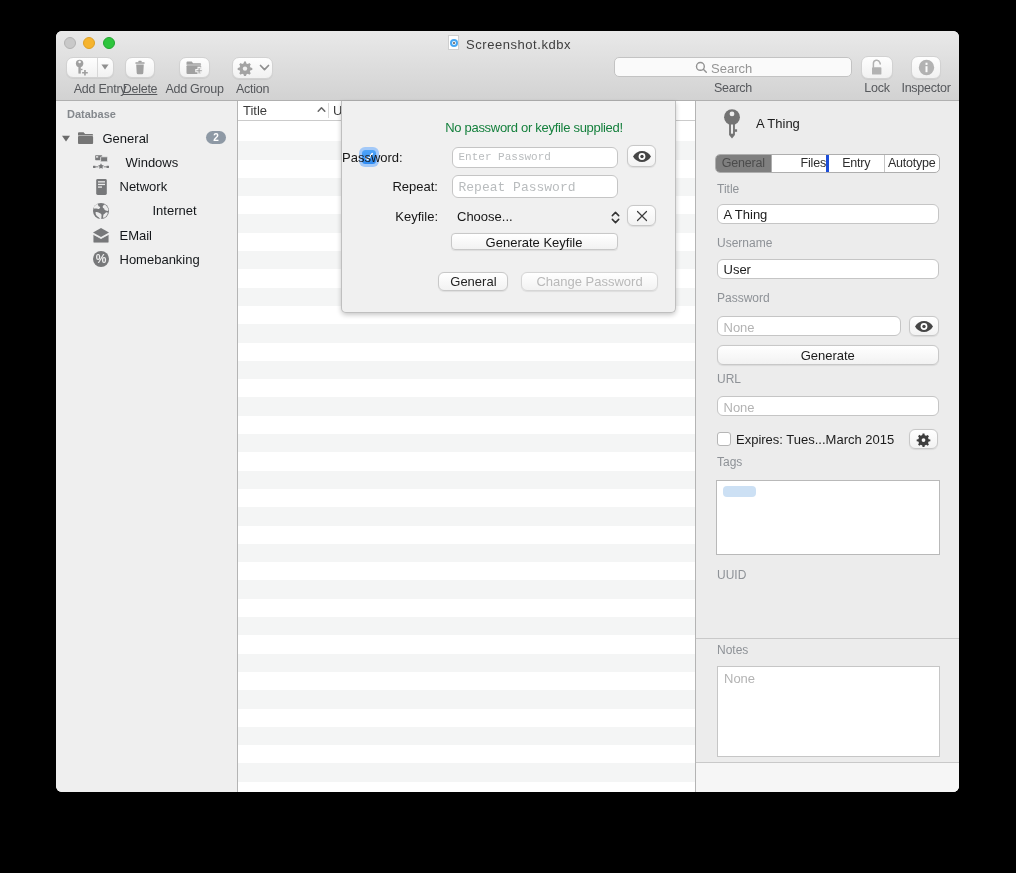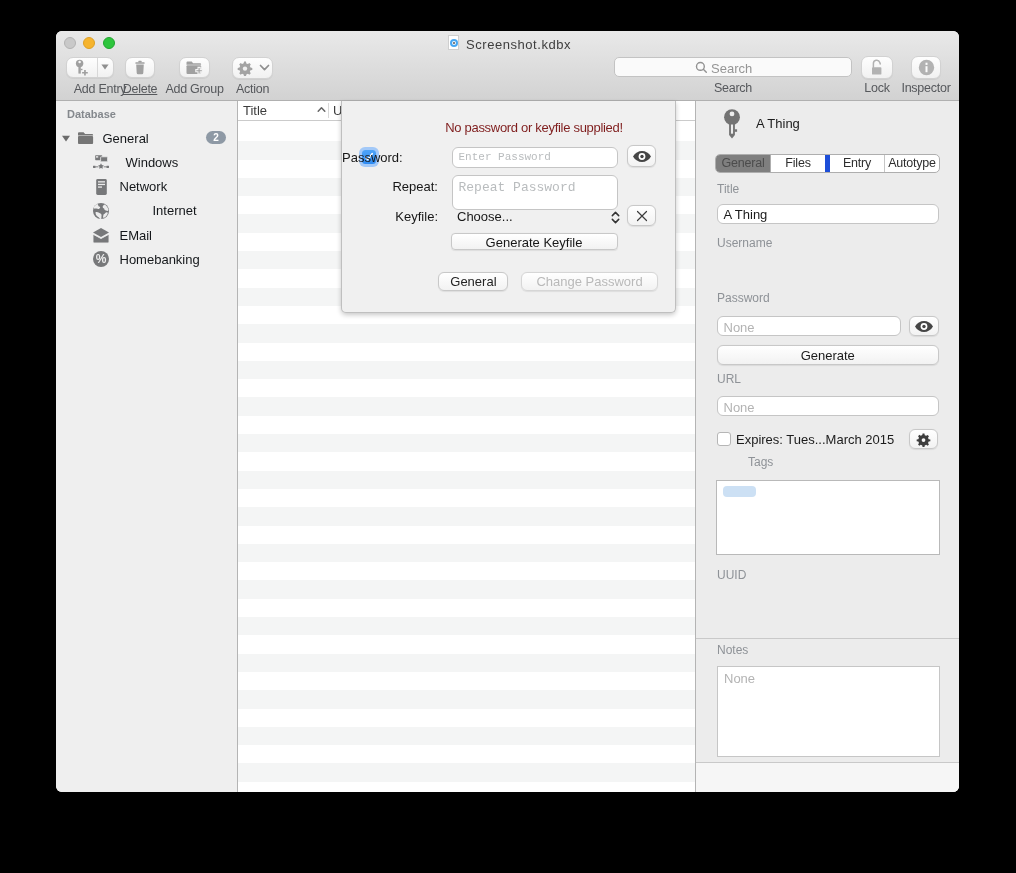--- a/index.html
+++ b/index.html
@@ -185,31 +185,34 @@
       <path d="M6.1 14.5h5.8v11.4L9 29.6l-2.9-3.7z"></path>
       <rect x="11.5" y="20.3" width="2.6" height="2.5"></rect>
     </g>
     <rect x="7.95" y="15.5" width="2.1" height="9.2" fill="#ececec"></rect>
   </svg>
   <div class="lbl" style="left:700px;top:85px;color:#1b1b1b;">A Thing</div>
 
   <div class="abs" style="left:659px;top:123px;width:225px;height:19px;border:1px solid #aeaeae;
        border-radius:5px;box-sizing:border-box;overflow:hidden;background:#fff;display:flex;">
     <div style="flex:1;background:#7f7f7f;color:#4c4c4c;font-size:12.5px;letter-spacing:-0.2px;text-align:center;line-height:17px;border-right:1px solid #aeaeae;">General</div>
-    <div style="flex:1;color:#2e2e2e;font-size:12.5px;letter-spacing:-0.2px;text-align:center;line-height:17px;border-right:5px solid #1d4ed8;">Files</div>
+    <div style="flex:1;color:#2e2e2e;font-size:12.5px;letter-spacing:-0.2px;text-align:right;line-height:17px;border-right:3px solid #1d4ed8;">Files</div>
     <div style="flex:1;color:#2e2e2e;font-size:12.5px;letter-spacing:-0.2px;text-align:center;line-height:17px;border-right:1px solid #c6c6c6;">Entry</div>
     <div style="flex:1;color:#2e2e2e;font-size:12.5px;letter-spacing:-0.2px;text-align:center;line-height:17px;">Autotype</div>
   </div>
 
   <div class="glbl" style="left:661px;top:150.5px;">Title</div>
   <div class="field" style="left:660.5px;top:173px;width:222.5px;height:20px;">
     <div style="font-size:13px;color:#1b1b1b;margin:1.5px 0 0 6px;">A Thing</div>
   </div>
 
   <div class="glbl" style="left:661px;top:204.5px;">Username</div>
+  <div class="field" style="left:660.5px;top:228px;width:222.5px;height:20px;">
+    <div style="font-size:13px;color:#1b1b1b;margin:1.5px 0 0 6px;">User</div>
+  </div>
 
   <div class="glbl" style="left:661px;top:259.5px;">Password</div>
   <div class="field" style="left:660.5px;top:285px;width:184px;height:20px;">
     <div style="font-size:13px;color:#b3b3b3;margin:3px 0 0 6px;">None</div>
   </div>
   <div class="btn" style="left:853px;top:285px;width:30px;height:20px;"></div>
   <svg class="abs" style="left:858px;top:289px;" width="20" height="13" viewBox="0 0 20 13">
     <path d="M1 6.5C3.2 2.9 6.4 1 10 1s6.8 1.9 9 5.5C16.8 10.1 13.6 12 10 12S3.2 10.1 1 6.5z" fill="#454545"></path>
     <circle cx="10" cy="6.5" r="3.4" fill="#fff"></circle>
     <circle cx="10" cy="6.5" r="1.7" fill="#454545"></circle>
@@ -226,56 +229,56 @@
   <div class="abs" style="left:660.5px;top:401px;width:14px;height:14px;background:#fff;border:1px solid #b6b6b6;border-radius:3px;box-sizing:border-box;"></div>
   <div class="lbl" style="left:680px;top:400.5px;color:#1b1b1b;">Expires: Tues...March 2015</div>
   <div class="btn" style="left:853px;top:398px;width:29px;height:20px;"></div>
   <svg class="abs" style="left:860px;top:401px;" width="15" height="15" viewBox="0 0 16 16">
     <g fill="#3d3d3d">
         <path d="M8 1.6l1 0 .3 1.8 1.6.7 1.5-1 1.4 1.4-1 1.5.7 1.6 1.8.3v2l-1.8.3-.7 1.6 1 1.5-1.4 1.4-1.5-1-1.6.7-.3 1.8H7l-.3-1.8-1.6-.7-1.5 1-1.4-1.4 1-1.5-.7-1.6-1.8-.3v-2l1.8-.3.7-1.6-1-1.5L3.6 3l1.5 1 1.6-.7L7 1.6z"></path>
     <circle cx="8" cy="8.6" r="2" fill="#f6f6f6"></circle>
       </g>
   </svg>
 
-  <div class="glbl" style="left:692px;top:423.5px;">Tags</div>
+  <div class="glbl" style="left:661px;top:423.5px;">Tags</div>
   <div class="abs" style="left:660px;top:449px;width:224px;height:75px;background:#fff;border:1px solid #b9b9b9;box-sizing:border-box;"></div>
   <div class="abs" style="left:667px;top:454.5px;width:33px;height:11px;border-radius:4px;background:#cce0f4;"></div>
 
   <div class="glbl" style="left:661px;top:537px;">UUID</div>
 
   <div class="abs" style="left:640px;top:606.5px;width:263px;height:1px;background:#c9c9c9;"></div>
   <div class="glbl" style="left:661px;top:612px;">Notes</div>
   <div class="abs" style="left:661px;top:634.5px;width:223px;height:91px;background:#fff;border:1px solid #c6c6c6;box-sizing:border-box;">
     <div style="font-size:13px;color:#b3b3b3;margin:4px 0 0 6px;">None</div>
   </div>
   <div class="abs" style="left:640px;top:731px;width:263px;height:30px;background:#f6f6f6;border-top:1px solid #c9c9c9;box-sizing:border-box;"></div>
 
   <div class="abs" id="sheet" style="left:285px;top:69.5px;width:335px;height:212.5px;background:#f0f0f0;
        border-radius:0 0 5px 5px;border:1px solid #bfbfbf;border-top:none;box-sizing:border-box;box-shadow:0 2px 5px rgba(0,0,0,.22);z-index:50;">
 
-    <div class="abs" style="left:49px;top:19.5px;width:286px;text-align:center;font-size:13px;letter-spacing:-0.3px;color:#7f1d1d;">No password or keyfile supplied!</div>
+    <div class="abs" style="left:49px;top:19.5px;width:286px;text-align:center;font-size:13px;letter-spacing:-0.3px;color:#15803d;">No password or keyfile supplied!</div>
 
     <div class="abs" style="left:17px;top:46.5px;width:20px;height:20px;border-radius:6px;background:#a3c9f8;"></div>
     <div class="abs" style="left:20px;top:49.5px;width:14px;height:14px;border-radius:3.5px;background:linear-gradient(#4fa4f7,#2e8bf2);"></div>
     <svg class="abs" style="left:22px;top:51.5px;" width="10" height="10" viewBox="0 0 10 10">
       <path d="M1.6 5.2L3.8 7.6 8.3 1.6" fill="none" stroke="#fff" stroke-width="1.6" stroke-linecap="round" stroke-linejoin="round"></path>
     </svg>
     <div class="abs" style="left:0;top:49.5px;width:96px;text-align:left;font-size:13px;color:#171717;">Password:</div>
     <div class="field" style="left:109.5px;top:46px;width:166px;height:21px;">
       <div style="font-family:'Liberation Mono',monospace;font-size:11px;color:#b9bcbe;margin:3.5px 0 0 6px;">Enter Password</div>
     </div>
     <div class="btn" style="left:284.5px;top:44.5px;width:29.5px;height:21.5px;"></div>
     <svg class="abs" style="left:289.5px;top:49px;" width="20" height="13" viewBox="0 0 20 13">
       <path d="M1 6.5C3.2 2.9 6.4 1 10 1s6.8 1.9 9 5.5C16.8 10.1 13.6 12 10 12S3.2 10.1 1 6.5z" fill="#454545"></path>
       <circle cx="10" cy="6.5" r="3.4" fill="#fff"></circle>
       <circle cx="10" cy="6.5" r="1.7" fill="#454545"></circle>
     </svg>
 
     <div class="abs" style="left:0;top:78px;width:96px;text-align:right;font-size:13px;color:#171717;">Repeat:</div>
-    <div class="field" style="left:109.5px;top:74.5px;width:166px;height:35px;">
+    <div class="field" style="left:109.5px;top:74.5px;width:166px;height:23px;">
       <div style="font-family:'Liberation Mono',monospace;font-size:13px;color:#b9bcbe;margin:3.5px 0 0 6px;">Repeat Password</div>
     </div>
 
     <div class="abs" style="left:0;top:108.5px;width:96px;text-align:right;font-size:13px;color:#171717;">Keyfile:</div>
     <div class="abs" style="left:115px;top:108.5px;font-size:13px;color:#171717;">Choose...</div>
     <svg class="abs" style="left:269px;top:110px;" width="9" height="13" viewBox="0 0 9 13">
       <path d="M1.3 4.6L4.5 1.4 7.7 4.6" fill="none" stroke="#333" stroke-width="1.5" stroke-linecap="round" stroke-linejoin="round"></path>
       <path d="M1.3 8.4L4.5 11.6 7.7 8.4" fill="none" stroke="#333" stroke-width="1.5" stroke-linecap="round" stroke-linejoin="round"></path>
     </svg>
     <div class="btn" style="left:284.5px;top:104.5px;width:29.5px;height:20.5px;"></div>

